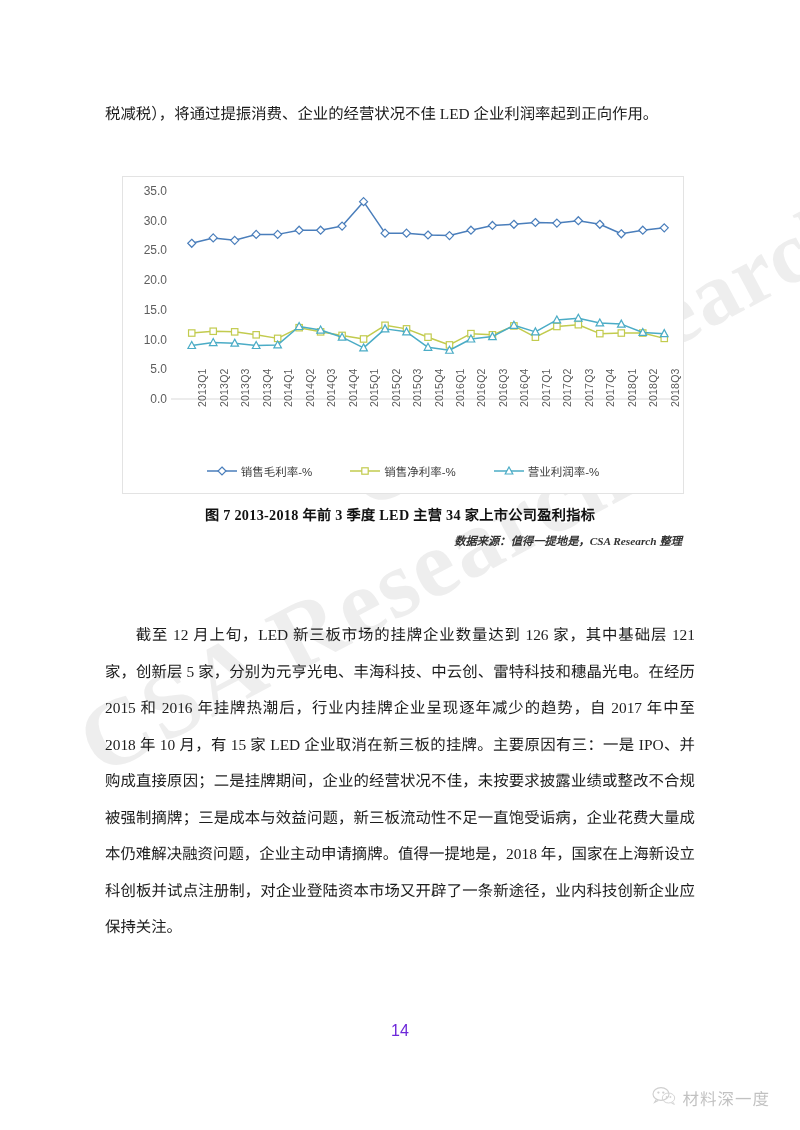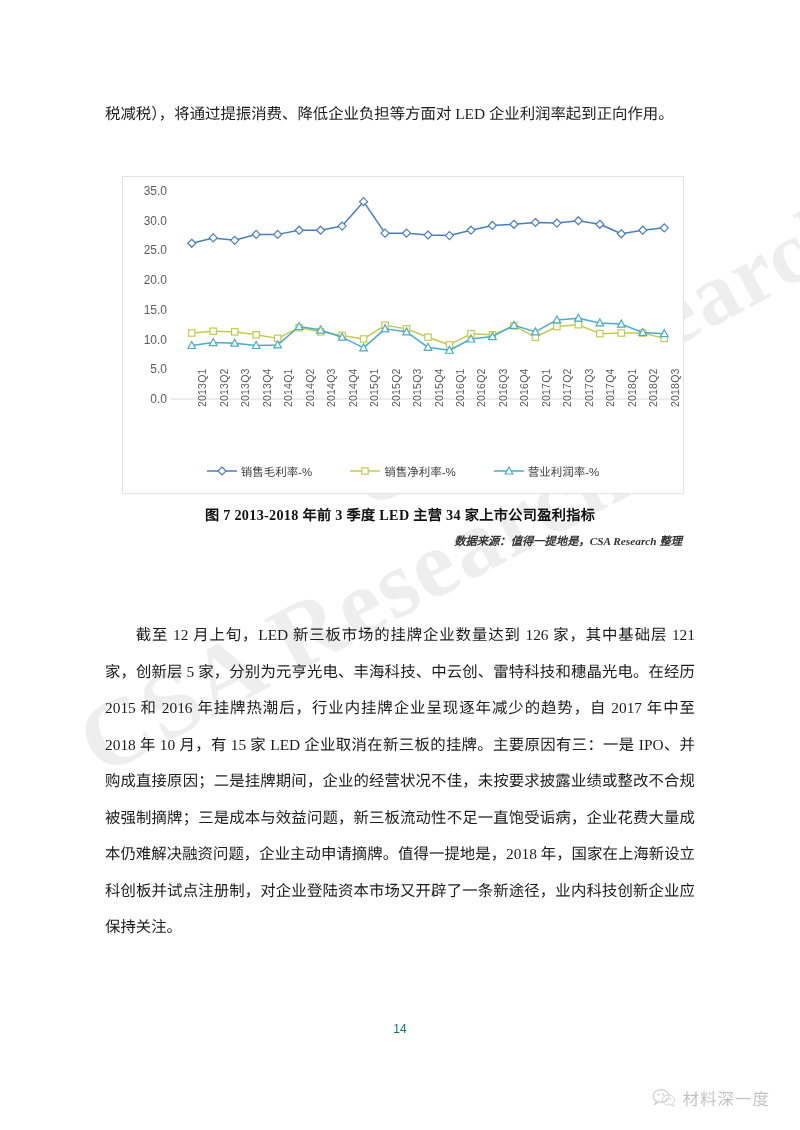--- a/index.html
+++ b/index.html
@@ -154,53 +154,53 @@
   
   #paragraph-1 { top: 617px; }
 
   
   #page-number {
     position: absolute;
     left: 0;
     top: 1022px;
     width: 800px;
     text-align: center;
-    font-size: 12px;
-    color: #0f766e;
+    font-size: 16px;
+    color: #6d28d9;
     font-family: "Liberation Sans", sans-serif;
   }
 
   
   #footer-brand {
     position: absolute;
     right: 30px;
     top: 1086px;
     display: flex;
-    align-items: center;
+    align-items: flex-start;
     gap: 7px;
     opacity: 0.42;
   }
   #footer-brand .brand-text {
     font-size: 16.5px;
     color: #6e6e6e;
     font-family: "Liberation Serif", serif;
     letter-spacing: 1px;
   }
 </style>
 </head>
 <body>
 
 <div id="watermark">
   <div class="wm-text wm-a">CSA Research</div>
   <div class="wm-text wm-b">CSA Research</div>
 </div>
 
 <div id="page">
 
-  <div class="body-text" id="paragraph-top" style="top:96px;">税减税），将通过提振消费、降低企业负担等方面对 LED 企业利润率起到正向作用。</div>
+  <div class="body-text" id="paragraph-top" style="top:96px;">税减税），将通过提振消费、企业的经营状况不佳 LED 企业利润率起到正向作用。</div>
 
   <div id="chart-figure">
 
     <div id="chart-plot-wrap">
       <svg id="chart-svg" width="560" height="290" viewBox="0 0 560 290">
 
         <g id="y-tick-group">
             <text x="44" y="226" text-anchor="end" font-family="&quot;Liberation Sans&quot;, sans-serif" font-size="12" fill="#5d5d5d">0.0</text>
             <text x="44" y="196.28571428571428" text-anchor="end" font-family="&quot;Liberation Sans&quot;, sans-serif" font-size="12" fill="#5d5d5d">5.0</text>
             <text x="44" y="166.57142857142858" text-anchor="end" font-family="&quot;Liberation Sans&quot;, sans-serif" font-size="12" fill="#5d5d5d">10.0</text>

